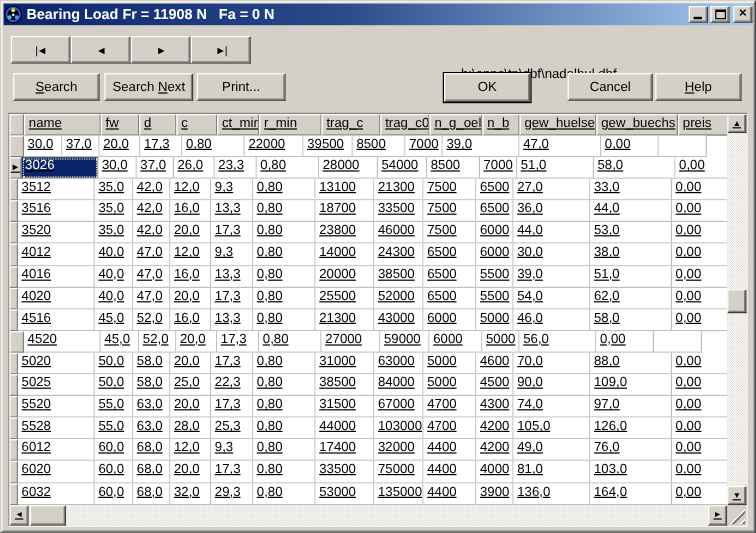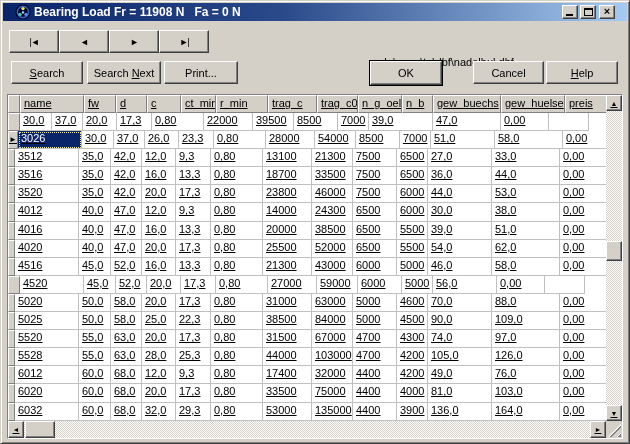--- a/index.html
+++ b/index.html
@@ -8,21 +8,21 @@
     position:relative;width:630px;height:444px;
     background:#d4d0c8;
     font-family:"Liberation Sans",sans-serif;font-size:11px;color:#000;
     border:1px solid;border-color:#d4d0c8 #404040 #404040 #d4d0c8;
     box-shadow:inset 1px 1px 0 #ffffff,inset -1px -1px 0 #808080;
     overflow:hidden;
   }
   
   .titlebar{position:absolute;left:2px;top:2px;width:624px;height:18px;
     background:linear-gradient(90deg,#0a246a 0%,#2a4a8a 45%,#a6caf0 100%);
-    display:flex;align-items:center;padding:0 12px;}
+    display:flex;align-items:center;padding:0 0;}
   .titlebar .app-icon{width:16px;height:16px;margin-right:3px;flex:0 0 auto;}
   .title-text{color:#fff;font-weight:bold;font-size:12px;white-space:pre;flex:1 1 auto;overflow:hidden;}
   .winbtns{display:flex;gap:2px;align-items:center;}
   .wbtn{width:16px;height:14px;background:#d4d0c8;border:1px solid;border-color:#fff #404040 #404040 #fff;
     box-shadow:inset -1px -1px 0 #808080;display:flex;align-items:center;justify-content:center;
     font-size:9px;font-weight:bold;line-height:1;position:relative;padding:0;}
   .glyph-min{position:absolute;left:3px;bottom:2px;width:7px;height:2px;background:#000;}
   .glyph-max{width:9px;height:8px;border:1px solid #000;border-top:2px solid #000;}
   .glyph-close{font-size:11px;font-weight:bold;margin-top:-2px;}
   
@@ -133,22 +133,22 @@
           <div class="hcell w0">name</div>
           <div class="hcell w1">fw</div>
           <div class="hcell w2">d</div>
           <div class="hcell w3">c</div>
           <div class="hcell w4">ct_min</div>
           <div class="hcell w5">r_min</div>
           <div class="hcell w6">trag_c</div>
           <div class="hcell w7">trag_c0</div>
           <div class="hcell w8">n_g_oel</div>
           <div class="hcell w9">n_b</div>
+          <div class="hcell w10">gew_huelse</div>
           <div class="hcell w11">gew_buechs</div>
-          <div class="hcell w10">gew_huelse</div>
           <div class="hcell w12">preis</div>
           <div class="hcell w13">ir</div>
         </div>
       <div>
           <div class="trow">
             <div class="selcell w-sel"></div>
             <div class="cell w1">30,0</div>
             <div class="cell w2">37,0</div>
             <div class="cell w3">20,0</div>
             <div class="cell w4">17,3</div>

